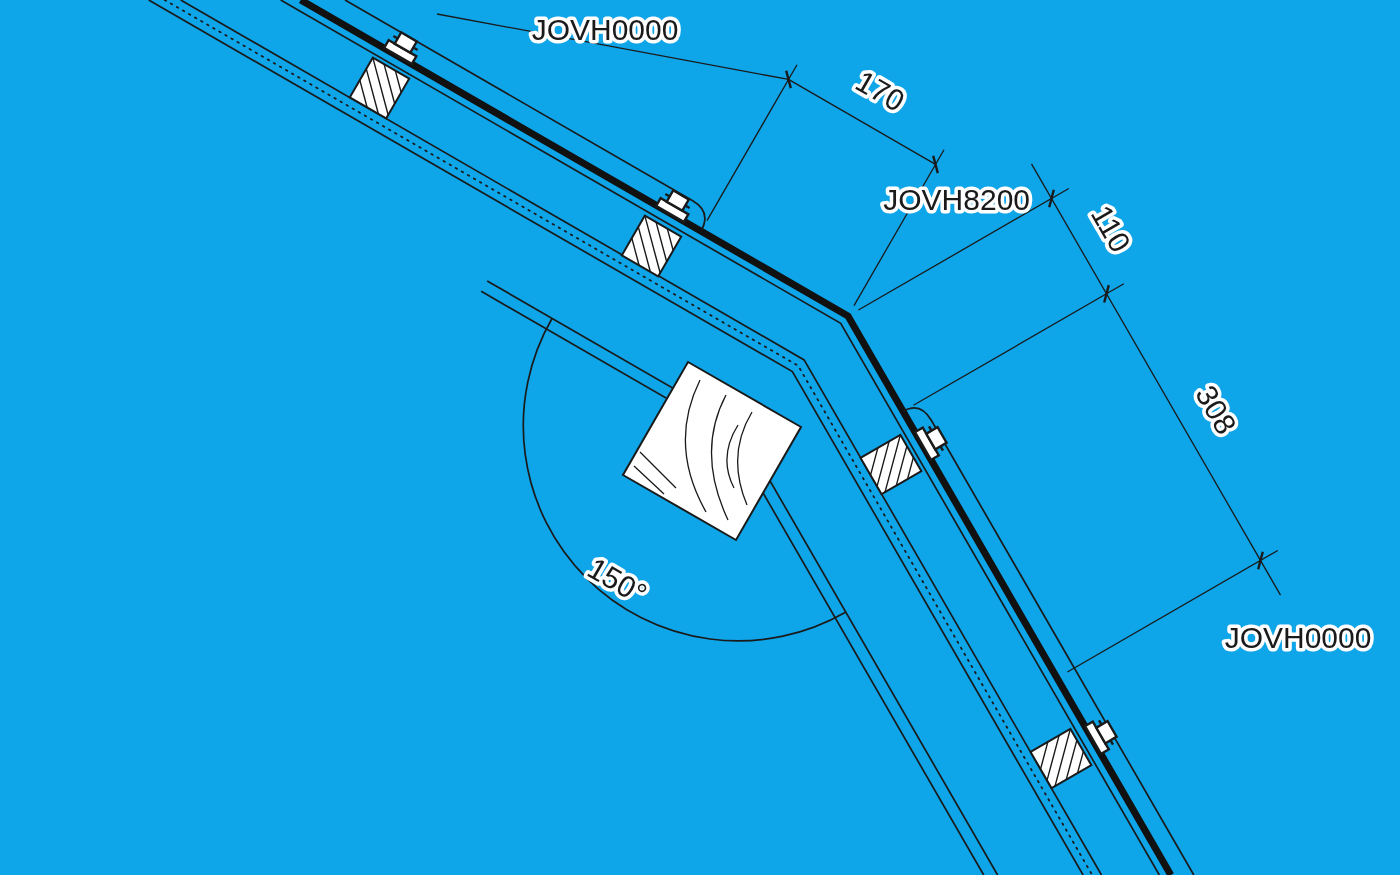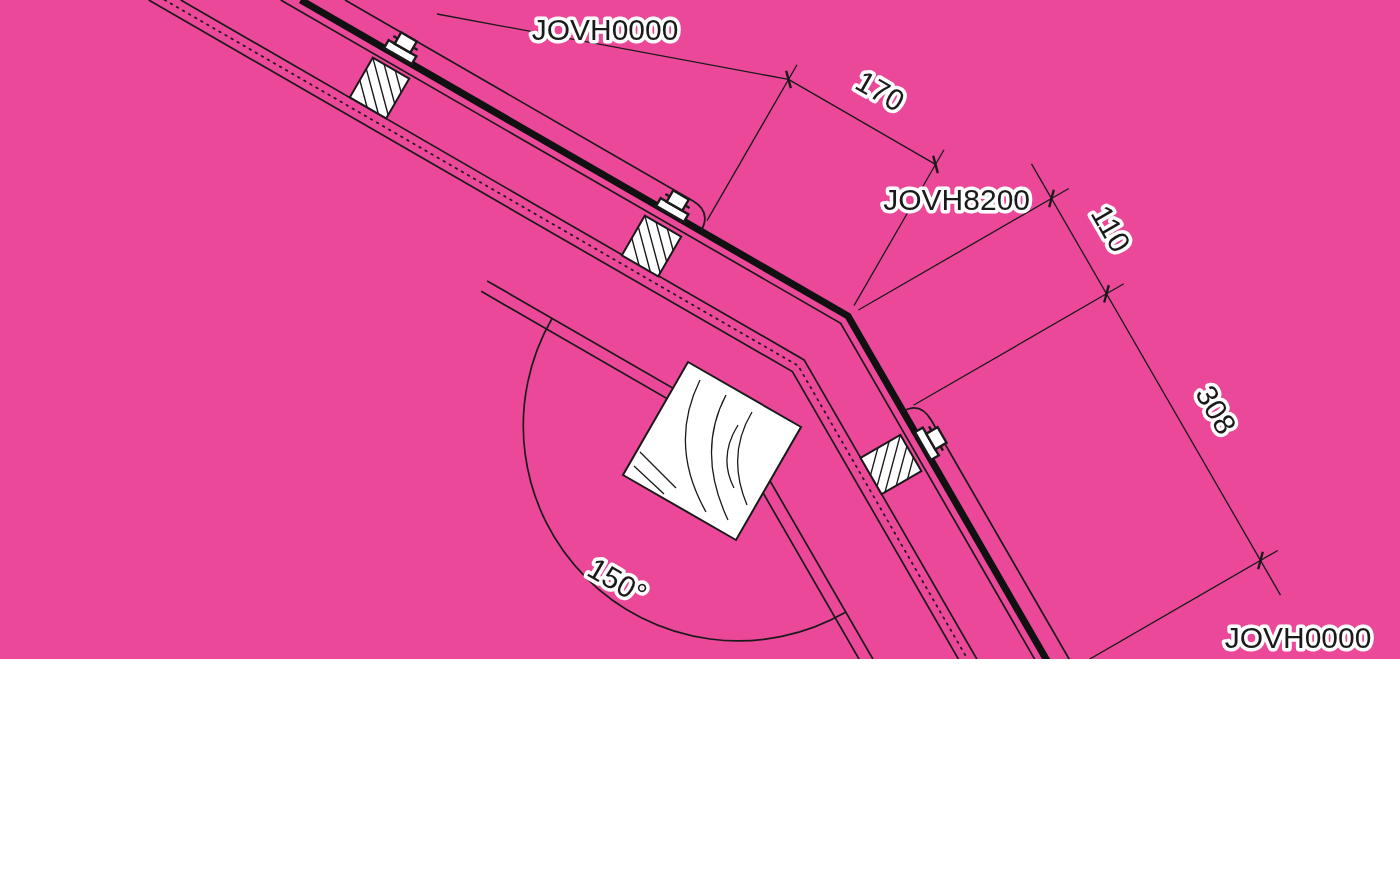--- a/index.html
+++ b/index.html
@@ -1,19 +1,19 @@
 <!DOCTYPE html>
 <html><head>
 <meta charset="utf-8">
 <style>
   html,body{margin:0;padding:0;background:#ffffff;}
   .canvas{
     position:relative;
-    width:1400px;height:659px;
-    background:#ec4899;
+    width:1400px;height:875px;
+    background:#0ea5e9;
     overflow:hidden;
     font-family:"Liberation Sans", sans-serif;
   }
   svg{position:absolute;left:0;top:0;}
   .ln{stroke:#1a1a1a;fill:none;stroke-width:1.7;}
   .ln-thick{stroke:#111111;fill:none;stroke-width:7;stroke-linejoin:miter;}
   .ln-dot{stroke:#1a1a1a;fill:none;stroke-width:1.8;stroke-dasharray:1.5 5.5;stroke-linecap:round;}
   .ln-dim{stroke:#1a1a1a;fill:none;stroke-width:1.3;}
   .tick{stroke:#1a1a1a;stroke-width:2.4;}
   .white-fill{fill:#ffffff;stroke:#1a1a1a;stroke-width:2;}

